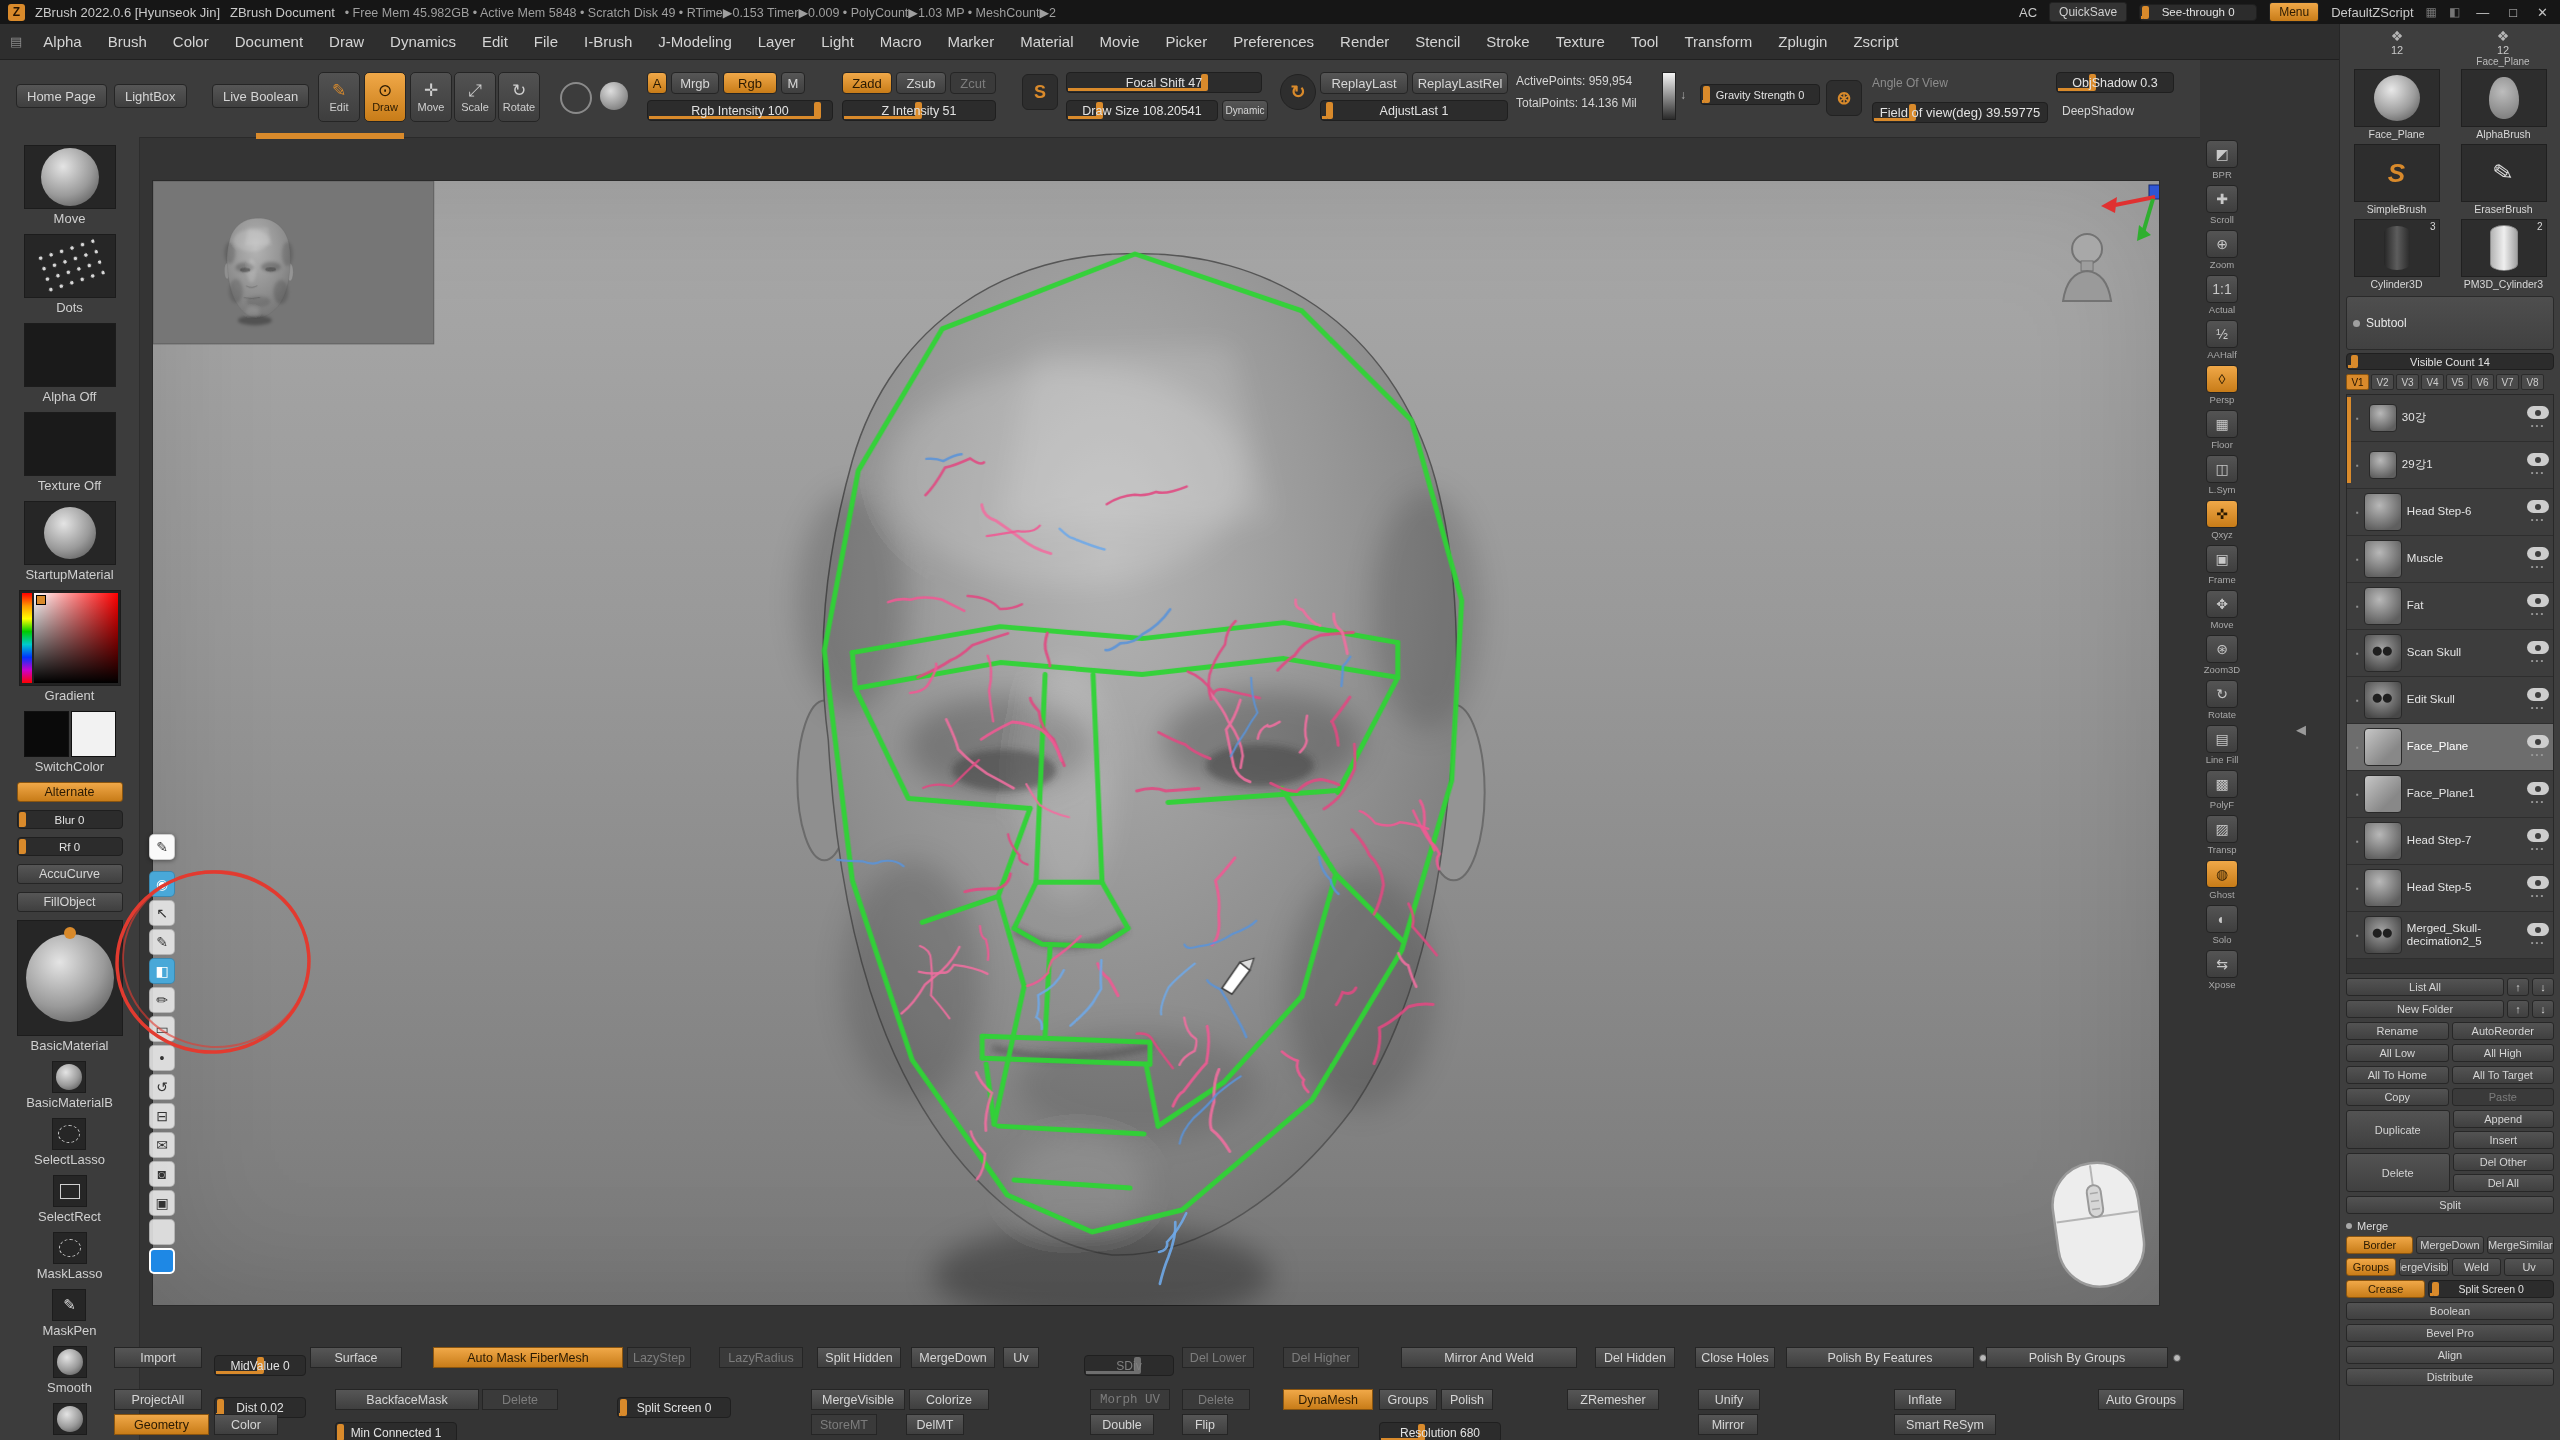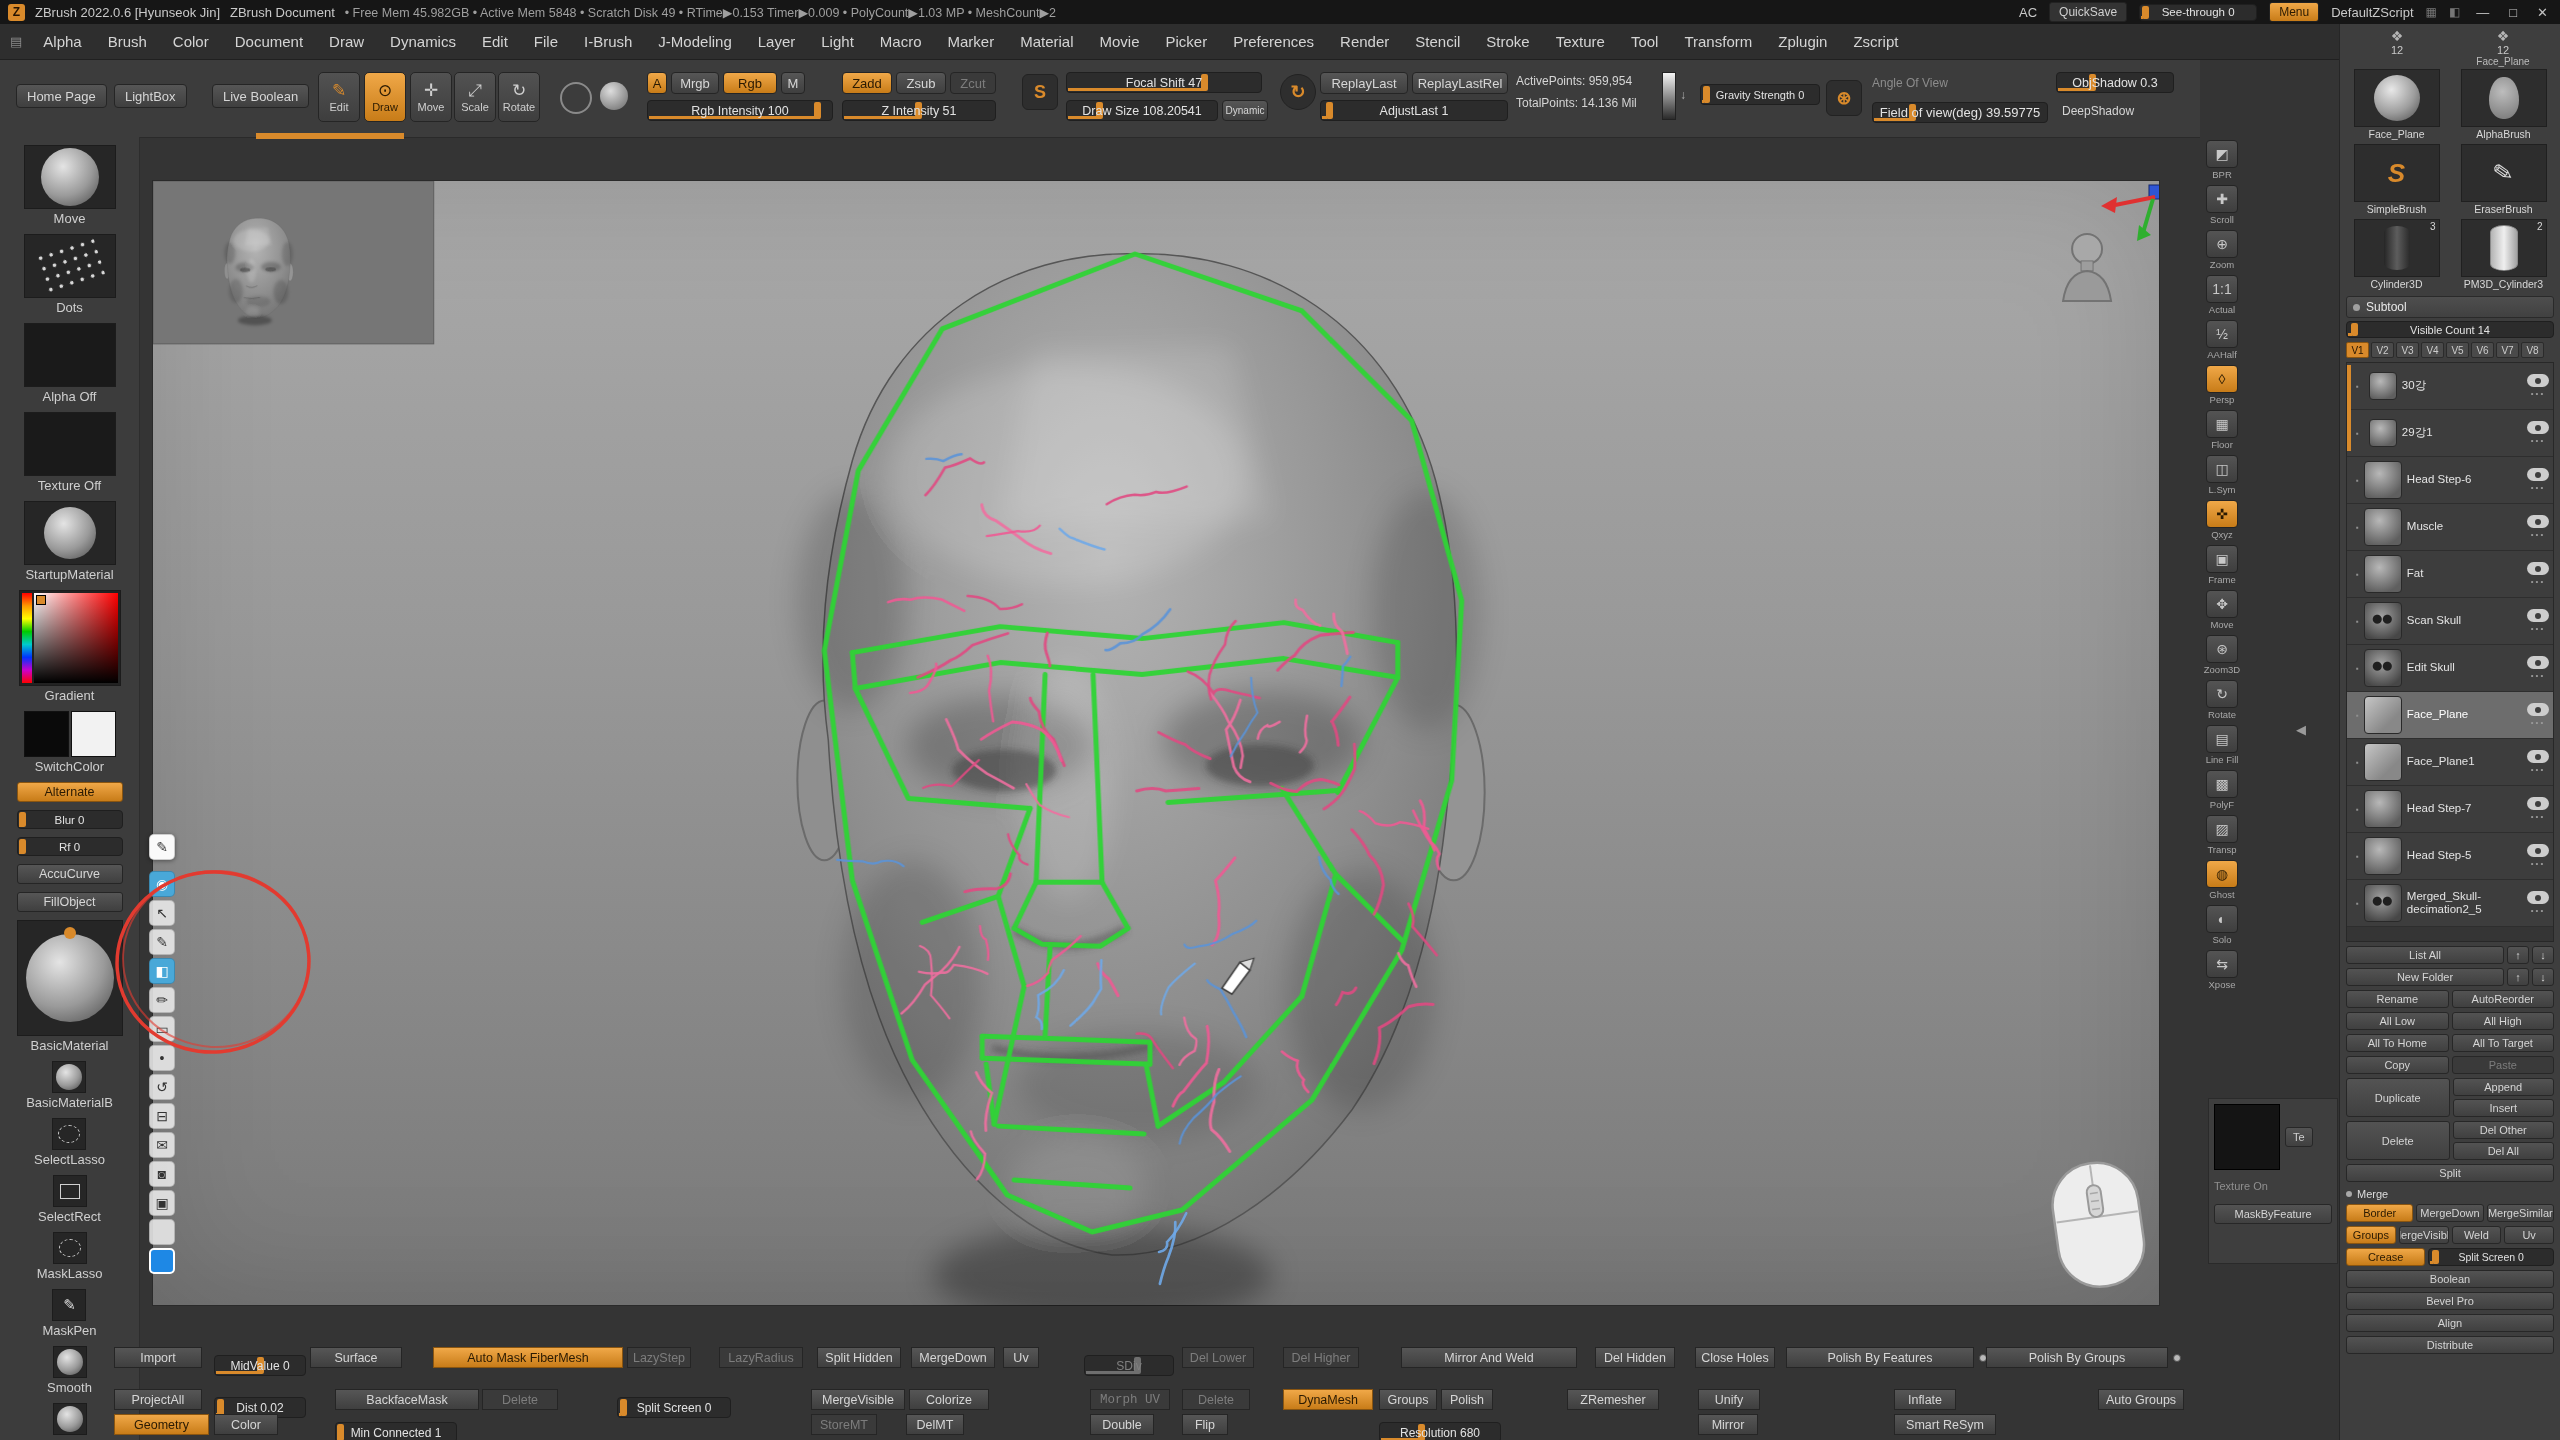--- a/index.html
+++ b/index.html
@@ -126,21 +126,21 @@
   .qp-th .ball{width:46px;height:46px;border-radius:50%;background:radial-gradient(circle at 38% 32%,#e8e8e8,#9d9d9d 55%,#525252 95%);}
   .qp-th .mini-head{width:30px;height:42px;border-radius:46%/55% 55% 44% 44%;background:radial-gradient(circle at 45% 35%,#bdbdbd,#757575);}
   .qth-s{color:var(--accent);font-size:26px;font-weight:bold;font-style:italic;}
   .qp-th .pen-shape{font-size:24px;color:#ddd;font-style:normal;transform:rotate(-10deg);}
   .cyl{width:26px;height:44px;border-radius:50%/16%;}
   .cyl.cyl-dark{background:linear-gradient(90deg,#262626,#5d5d5d,#2a2a2a);}
   .cyl.cyl-light{background:linear-gradient(90deg,#b4b4b4,#efefef,#a2a2a2);border:1px solid #8a8a8a;}
   .qp-badge{position:absolute;right:3px;top:1px;font-size:10px;color:#d8d8d8;font-style:normal;font-weight:normal;}
   .qp-label{font-size:10.5px;color:#d8d8d8;margin-top:1px;white-space:nowrap;}
   .sec-head{height:20px;margin-top:6px;background:linear-gradient(#4e4e4e,#414141);border:1px solid #2a2a2a;
-    display:flex;align-items:center;gap:6px;padding:0 6px;font-size:12px;color:#e8e8e8;border-radius:3px;}
+    display:flex;align-items:center;gap:6px;padding:16px 6px;font-size:12px;color:#e8e8e8;border-radius:3px;}
   .sec-dot{width:7px;height:7px;border-radius:50%;background:#9f9f9f;}
   #visible-count{height:17px;margin-top:3px;font-size:11px;}
   #vtabs{display:flex;gap:2px;margin-top:4px;}
   .vtab{width:23px;height:16px;display:flex;align-items:center;justify-content:center;font-size:10px;color:#ccc;
     background:#4a4a4a;border:1px solid #2b2b2b;border-radius:2px;box-sizing:border-box;}
   .vtab.active{background:var(--accent);color:#231300;border-color:#8a5510;}
   #stlist{position:relative;margin-top:4px;height:578px;background:#353535;border:1px solid #282828;overflow:hidden;}
   #stlist .sel-bar{position:absolute;left:0;top:2px;width:4px;height:86px;background:var(--accent);z-index:3;}
   .st-row{height:47px;display:flex;align-items:center;gap:5px;padding:0 4px 0 9px;border-bottom:1px solid #2e2e2e;background:#3d3d3d;box-sizing:border-box;}
   .st-row.selected{background:#6d6d6d;}
@@ -988,26 +988,20 @@
         <div class="abtn">Bevel Pro</div>
       </div>
     <div class="lrow">
         <div class="abtn">Align</div>
       </div>
     <div class="lrow">
         <div class="abtn">Distribute</div>
       </div>
   </div>
 
-  <div id="sidepanel">
-    <div id="tex-preview"></div>
-    <div id="te-chip">Te</div>
-    <div id="texture-on">Texture On</div>
-    <div id="maskbyfeature" class="abtn">MaskByFeature</div>
-  </div>
   <div id="tray-arrow">◀</div>
 
   <div id="row1" class="brow">
       <div class="bbtn" style="left: 114px; width: 88px;">Import</div>
       <div class="bslider slider" style="left: 214px; width: 92px;">
         <i class="sl-line" style="width: 48%;"></i>
         <i class="sl-knob" style="left: calc(46.5%);"></i>
         <span class="sl-label">MidValue 0</span>
       </div>
       <div class="bbtn" style="left: 310px; width: 92px;">Surface</div>

